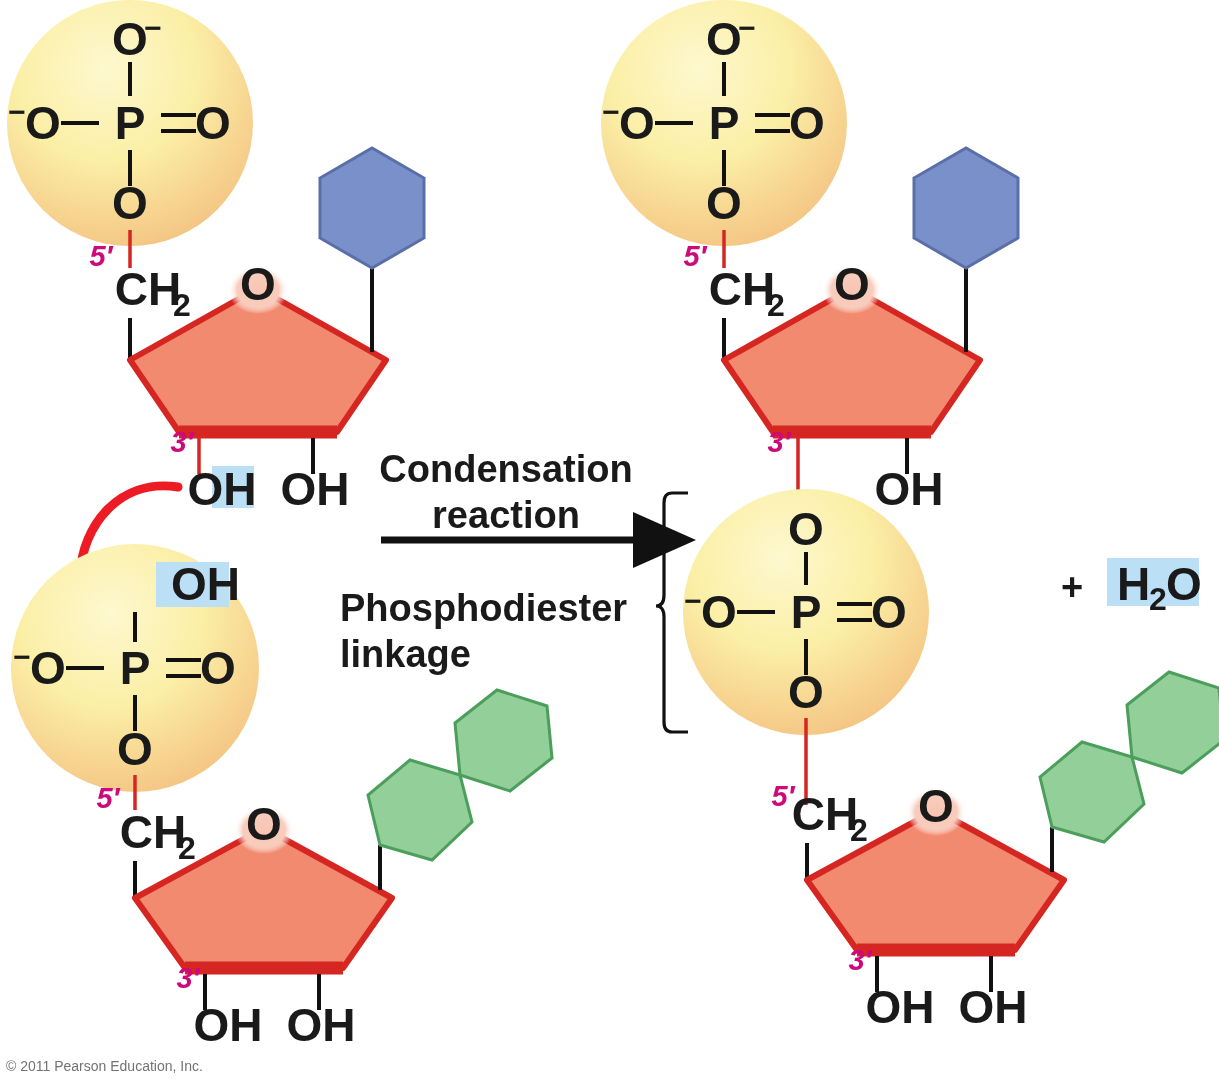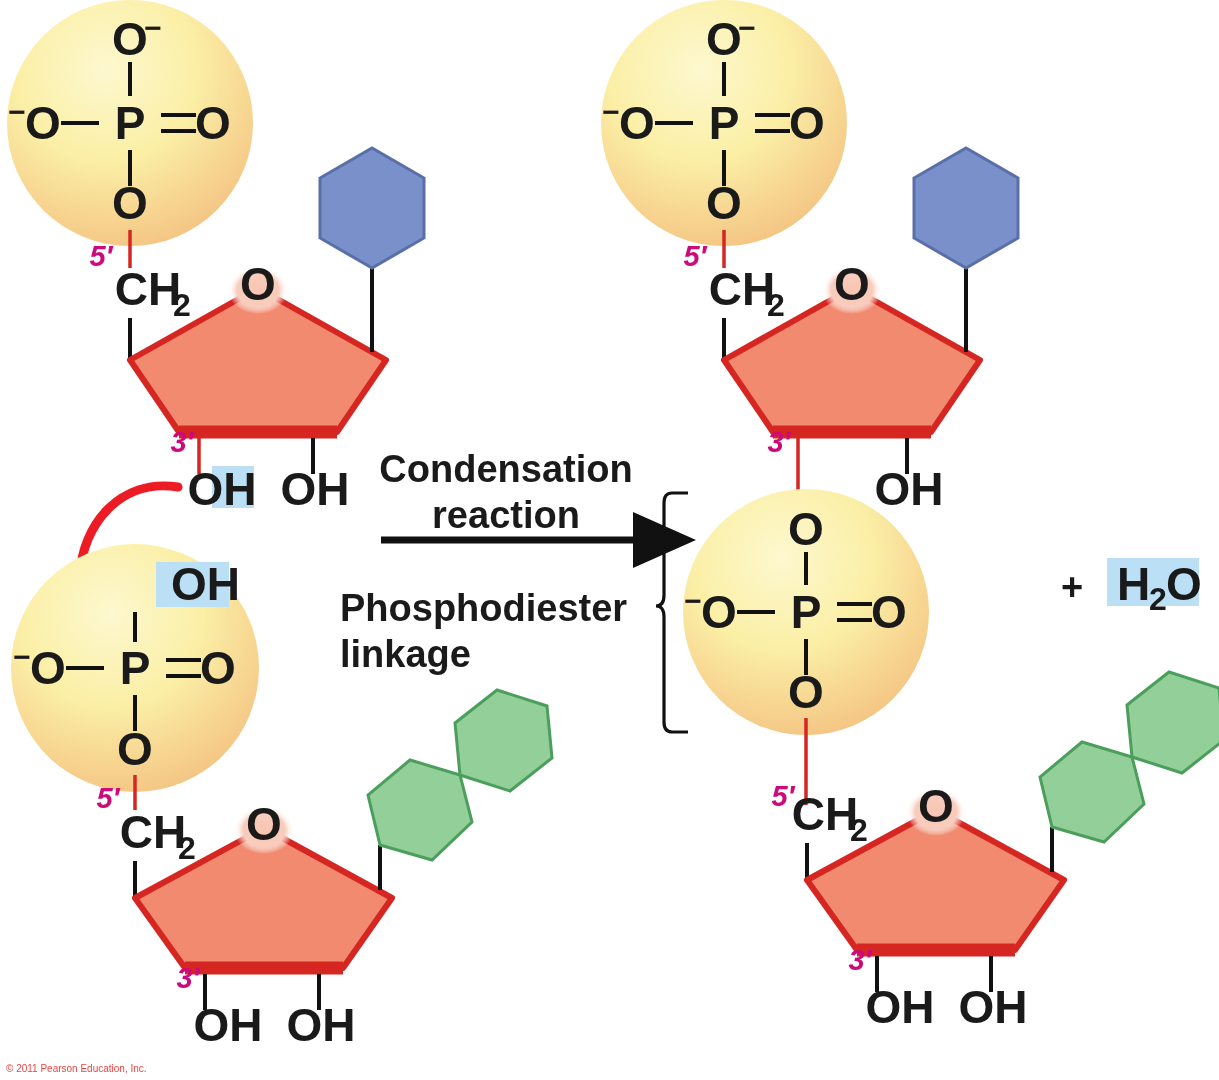--- a/index.html
+++ b/index.html
@@ -43,22 +43,22 @@
     font-family: "Liberation Sans", sans-serif;
     font-weight: bold;
     font-size: 38px;
     fill: #1a1a1a;
   }
   .copyright {
     position: absolute;
     left: 6px;
     bottom: 6px;
     font-family: "Liberation Sans", sans-serif;
-    font-size: 10px;
-    color: #ef4444;
+    font-size: 14px;
+    color: #737373;
     white-space: nowrap;
   }
   .bond-black { stroke: #111111; stroke-width: 4; fill: none; }
   .bond-red { stroke: #d62621; stroke-width: 3.5; fill: none; }
   .bracket { stroke: #111111; stroke-width: 3.2; fill: none; }
   .arrow-main { stroke: #111111; stroke-width: 7; fill: none; }
   .curved-arrow { stroke: #ed1c24; stroke-width: 9; fill: none; stroke-linecap: round; }
 </style>
 </head>
 <body>

